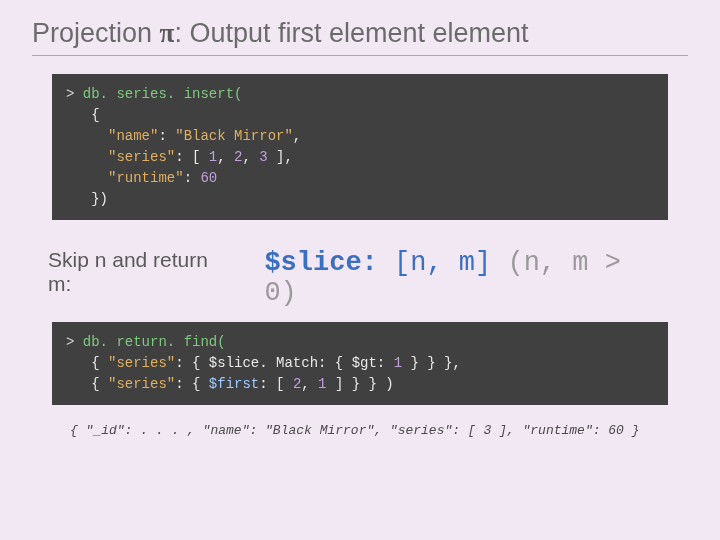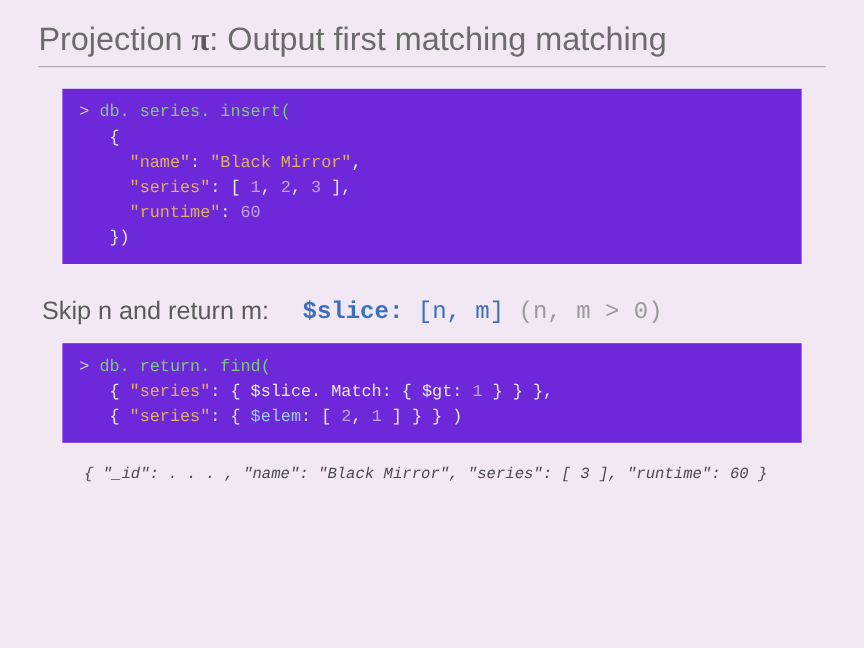--- a/index.html
+++ b/index.html
@@ -17,76 +17,76 @@
     border-bottom: 1px solid #b0a5b5;
     padding-bottom: 6px;
     margin-bottom: 18px;
   }
   .title .pi {
     font-family: "Times New Roman", serif;
     font-weight: bold;
     color: #5a5a5a;
   }
   .code-block {
-    background: #6d28d9;
+    background: #404040;
     color: #e8e8e8;
     font-family: Consolas, "Courier New", monospace;
     font-size: 14px;
     line-height: 1.5;
     padding: 10px 14px;
     margin: 0 20px 18px 20px;
     white-space: pre;
     overflow: hidden;
   }
   .code-block .prompt { color: #d0d0d0; }
   .code-block .kw { color: #7fc97f; }  
   .code-block .str { color: #e0b060; } 
   .code-block .num { color: #c0a0e0; } 
   .code-block .op  { color: #9ecbff; } 
   .sub-row {
     display: flex;
-    align-items: center;
+    align-items: flex-start;
     gap: 28px;
-    margin: 28px 20px 14px 3px;
+    margin: 28px 20px 14px 16px;
     font-size: 21px;
     color: #5a5a5a;
     font-weight: 300;
   }
   .sub-row .expr {
     font-family: Consolas, "Courier New", monospace;
-    font-size: 20px;
+    font-size: 27px;
   }
   .sub-row .expr .sl { color: #3b6fbf; font-weight: 600; }
   .sub-row .expr .args { color: #3b6fbf; }
   .sub-row .expr .cond { color: #9a9a9a; }
   .result-block {
     font-family: Consolas, "Courier New", monospace;
     font-size: 13px;
     font-style: italic;
     color: #4a4a4a;
     margin: 6px 20px 0 38px;
     white-space: pre;
   }
 </style>
 </head>
 <body>
 
 <h1 class="title">
-  <span>Projection </span><span class="pi">π</span><span>: Output first matching matching</span>
+  <span>Projection </span><span class="pi">π</span><span>: Output first element element</span>
 </h1>
 
 <div class="code-block"><span class="prompt">&gt; </span><span class="kw">db. series. insert(</span>
 <span>   {</span>
 <span class="str">     "name"</span><span>: </span><span class="str">"Black Mirror"</span><span>,</span>
 <span class="str">     "series"</span><span>: [ </span><span class="num">1</span><span>, </span><span class="num">2</span><span>, </span><span class="num">3</span><span> ],</span>
 <span class="str">     "runtime"</span><span>: </span><span class="num">60</span>
 <span>   })</span></div>
 
 <div class="sub-row">
   <span>Skip n and return m:</span>
   <span class="expr"><span class="sl">$slice:</span><span class="args"> [n, m]</span><span class="cond"> (n, m &gt; 0)</span></span>
 </div>
 
 <div class="code-block"><span class="prompt">&gt; </span><span class="kw">db. return. find(</span>
 <span>   { </span><span class="str">"series"</span><span>: { $slice. Match: { $gt: </span><span class="num">1</span><span> } } },</span>
-<span>   { </span><span class="str">"series"</span><span>: { </span><span class="op">$elem</span><span>: [ </span><span class="num">2</span><span>, </span><span class="num">1</span><span> ] } } )</span></div>
+<span>   { </span><span class="str">"series"</span><span>: { </span><span class="op">$first</span><span>: [ </span><span class="num">2</span><span>, </span><span class="num">1</span><span> ] } } )</span></div>
 
 <div class="result-block">{ "_id": . . . , "name": "Black Mirror", "series": [ 3 ], "runtime": 60 }</div>
 
 </body></html>

